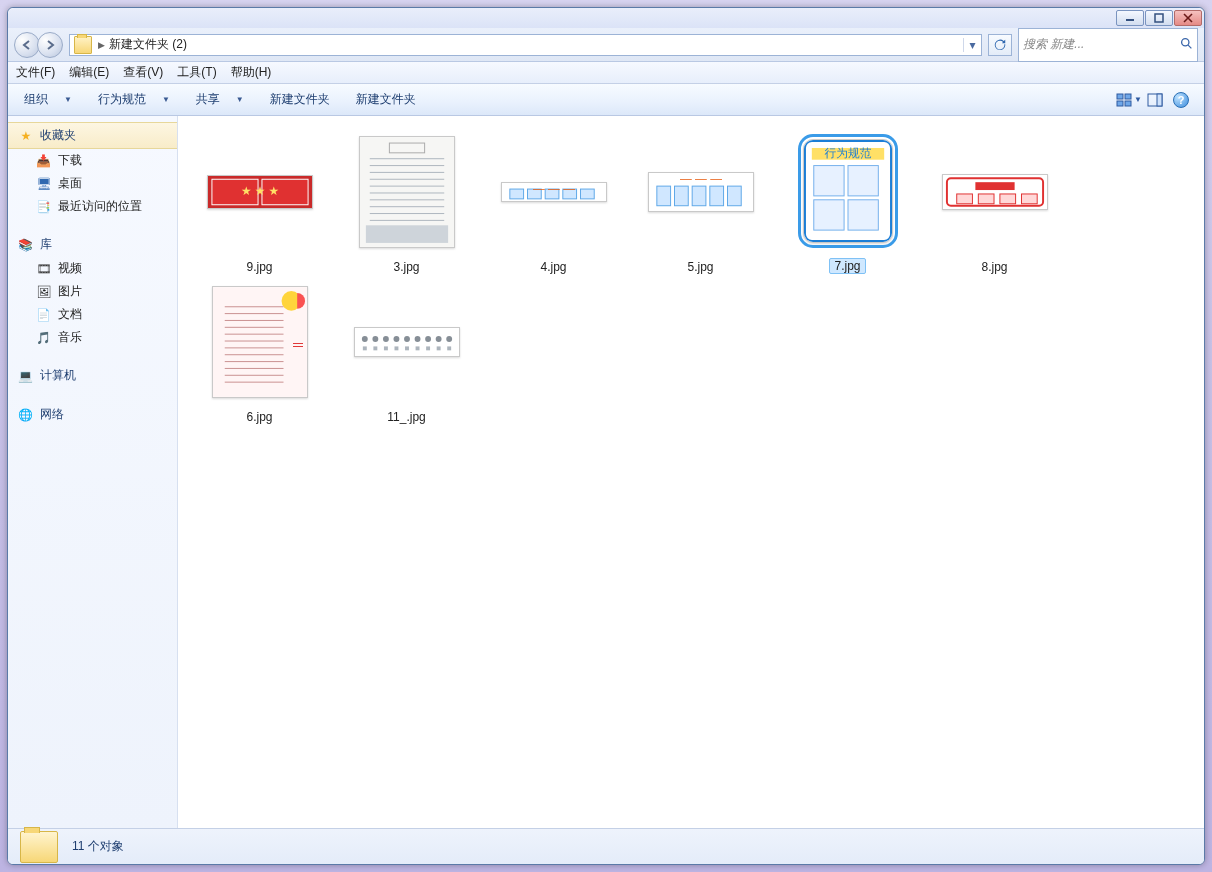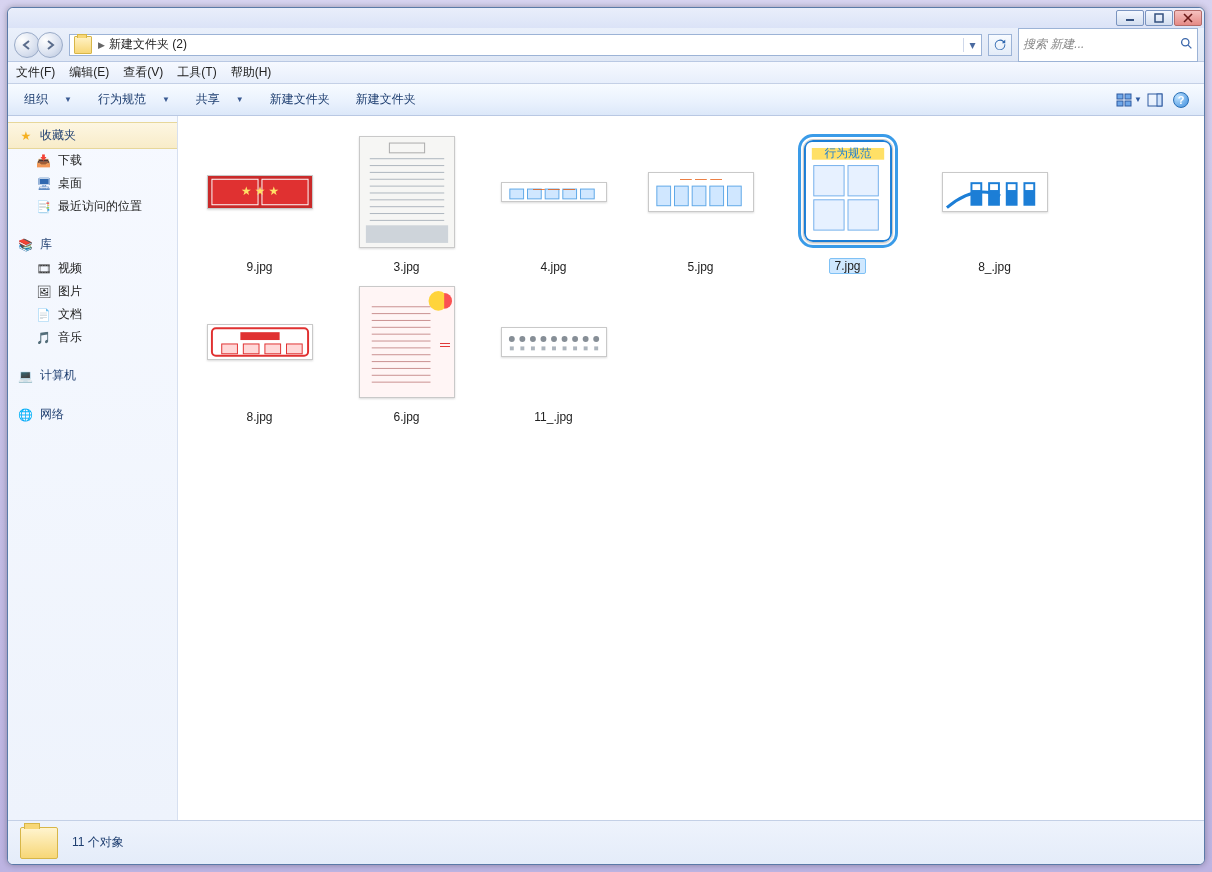--- a/index.html
+++ b/index.html
@@ -54,21 +54,21 @@
   .content { flex:1; overflow:auto; padding:14px 8px;}
   .grid { display:flex; flex-wrap:wrap; align-content:flex-start; }
   .file { width:147px; height:150px; display:flex; flex-direction:column; align-items:center; justify-content:flex-end; padding-bottom:6px; cursor:default;}
   .thumbwrap { flex:1; display:flex; align-items:center; justify-content:center; width:100%;}
   .thumb { background:#fff; border:1px solid #c9c9c9; box-shadow: 0 1px 2px rgba(0,0,0,.15); display:flex; align-items:center; justify-content:center; overflow:hidden;}
   .file.selected .thumb { outline:3px solid #3a9be8; outline-offset:2px; border-radius:10px;}
   .fname { margin-top:6px; text-align:center; color:#222; }
   .file.selected .fname { background:#cfe8ff; border:1px solid #7fc1f5; border-radius:2px; padding:0 4px;}
 
   
-  .statusbar { height:44px; background: linear-gradient(180deg,#eef3fc,#e4ecf9); border-top:1px solid #c4d0e6; display:flex; align-items:center; padding:0 12px; gap:14px;}
+  .statusbar { height:36px; background: linear-gradient(180deg,#eef3fc,#e4ecf9); border-top:1px solid #c4d0e6; display:flex; align-items:center; padding:0 12px; gap:14px;}
   .status-folder { width:38px; height:32px; background:linear-gradient(180deg,#fff4cf,#f7d777); border:1px solid #d7b648; border-radius:2px; position:relative;}
   .status-folder::before{content:"";position:absolute;top:-5px;left:3px;width:14px;height:5px;background:#f7d777;border:1px solid #d7b648;border-bottom:none;}
   .status-text { color:#1e3e70; }
 
   
   .star { color:#f5b021;}
   .blue { color:#2f68b0;}
 </style>
 </head>
 <body>
@@ -316,39 +316,20 @@
                   <rect x="8" y="8" width="74" height="12" fill="#ffe066"></rect>
                   <text x="45" y="17" font-size="7" fill="#1c7ed6" text-anchor="middle">行为规范</text>
                   <rect x="10" y="26" width="31" height="31" fill="#e7f1ff" stroke="#74b0ec"></rect>
                   <rect x="45" y="26" width="31" height="31" fill="#e7f1ff" stroke="#74b0ec"></rect>
                   <rect x="10" y="61" width="31" height="31" fill="#e7f1ff" stroke="#74b0ec"></rect>
                   <rect x="45" y="61" width="31" height="31" fill="#e7f1ff" stroke="#74b0ec"></rect>
                 </svg>
               </div>
      </div>
      <div class="fname">7.jpg</div>
-          </div>
-          <div class="file">
-            <div class="thumbwrap">
-       <div class="thumb" style="width:106px;height:40px">
-                <svg width="106" height="40" viewBox="0 0 106 40">
-                  <rect width="106" height="40" fill="#fff"></rect>
-                  <path d="M4 36 Q 31.799999999999997 12 58.300000000000004 24" fill="none" stroke="#1c7ed6" stroke-width="3"></path>
-                  <rect x="28" y="10" width="12" height="24" fill="#1c7ed6"></rect>
-                  <rect x="30" y="12" width="8" height="6" fill="#fff"></rect>
-                  <rect x="46" y="10" width="12" height="24" fill="#1c7ed6"></rect>
-                  <rect x="48" y="12" width="8" height="6" fill="#fff"></rect>
-                  <rect x="64" y="10" width="12" height="24" fill="#1c7ed6"></rect>
-                  <rect x="66" y="12" width="8" height="6" fill="#fff"></rect>
-                  <rect x="82" y="10" width="12" height="24" fill="#1c7ed6"></rect>
-                  <rect x="84" y="12" width="8" height="6" fill="#fff"></rect>
-                </svg>
-              </div>
-     </div>
-     <div class="fname">8_.jpg</div>
           </div>
           <div class="file">
             <div class="thumbwrap">
        <div class="thumb" style="width:106px;height:36px">
                 <svg width="106" height="36" viewBox="0 0 106 36">
                   <rect width="106" height="36" fill="#fff"></rect>
                   <rect x="4" y="4" width="98" height="28" fill="none" stroke="#e03131" stroke-width="2" rx="4"></rect>
                   <rect x="33" y="8" width="40" height="8" fill="#e03131"></rect>
                   <rect x="14" y="20" width="16" height="10" fill="#ffd8d8" stroke="#e03131"></rect>
                   <rect x="36" y="20" width="16" height="10" fill="#ffd8d8" stroke="#e03131"></rect>

